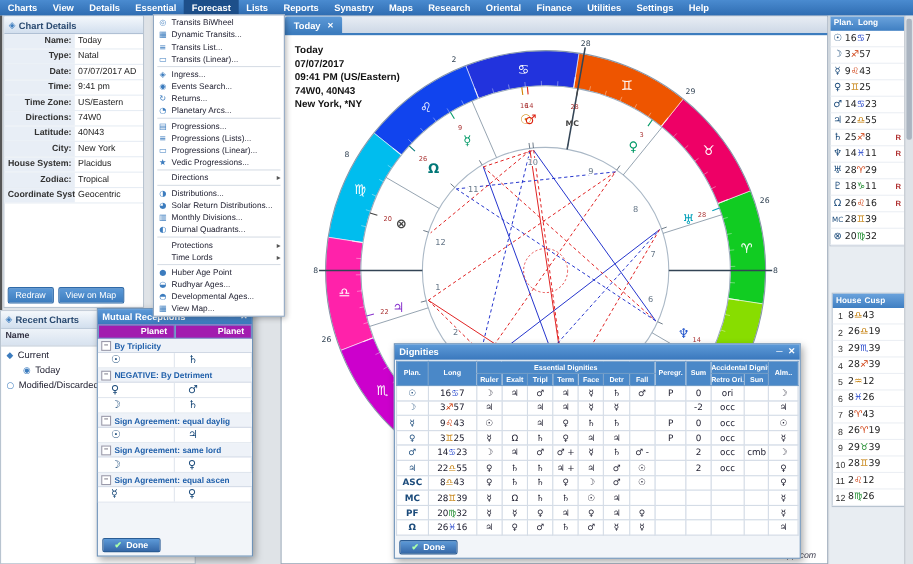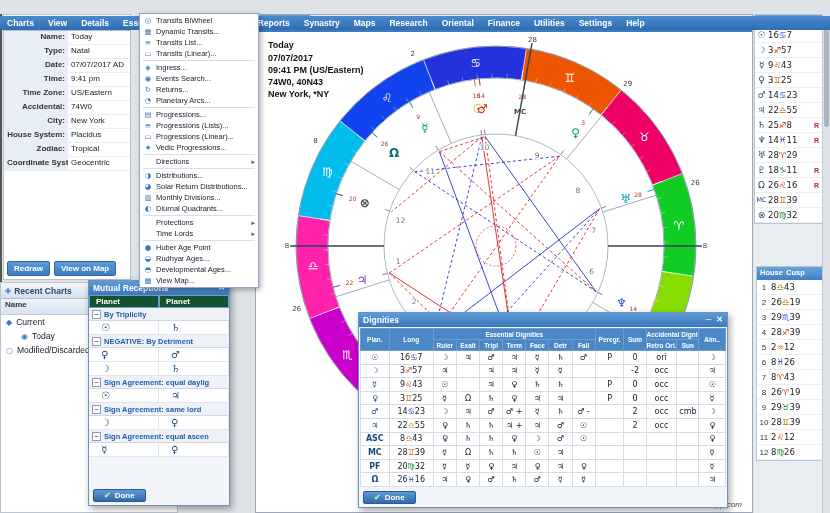--- a/index.html
+++ b/index.html
@@ -1,40 +1,40 @@
 <!DOCTYPE html>
 <html><head>
 <meta charset="utf-8">
 <style>
   html,body{margin:0;padding:0;}
   body{width:830px;height:513px;position:relative;overflow:hidden;background:#dfe3e7;
        font-family:"Liberation Sans",sans-serif;font-size:9px;color:#222;}
   .glyph{font-family:"DejaVu Sans",sans-serif;}
 
   
-  .menubar{position:absolute;left:0;top:16px;width:830px;height:14px;
+  .menubar{position:absolute;left:0;top:0;width:830px;height:14px;
            background:linear-gradient(#4a8bd0,#2f6db2);display:flex;z-index:60;}
   .mi{color:#fff;font-size:8.5px;font-weight:bold;padding:1px 7px;line-height:12px;cursor:default;white-space:nowrap;}
   .mi-active{background:#1d4f8a;}
 
   .ledge{position:absolute;left:0;top:14px;width:2px;height:268px;background:#555;}
 
   
   .chart-details{position:absolute;left:3px;top:14px;width:128px;height:266px;background:#fff;
                  border:1px solid #b8c4d0;box-sizing:border-box;display:flex;flex-direction:column;}
   .panel-head{height:15px;background:linear-gradient(#f4f8fc,#d2dfee);border-bottom:1px solid #b0c0d4;
               font-size:8.5px;font-weight:bold;color:#2a4a70;display:flex;align-items:center;gap:3px;padding:0 4px;flex:0 0 auto;}
   .panel-head .ph-icon{color:#3c7cbe;font-size:8px;}
   .detail-row{display:flex;border-bottom:1px solid #e7edf4;height:13px;font-size:8px;line-height:12px;flex:0 0 auto;}
   .detail-label{width:64px;background:#e8eef6;color:#333;font-weight:bold;text-align:right;padding:0 3px;box-sizing:border-box;
                 white-space:nowrap;overflow:hidden;}
   .detail-value{flex:1;padding:0 3px;color:#222;white-space:nowrap;overflow:hidden;}
   .btn-row{margin-top:auto;display:flex;gap:4px;padding:3px;}
   .btn{background:linear-gradient(#5d9ad8,#3c7cbe);color:#fff;border:1px solid #2f6aa8;border-radius:2px;
-       font-size:8px;font-weight:bold;padding:2px 6px;font-family:inherit;white-space:nowrap;}
+       font-size:8px;font-weight:normal;padding:2px 6px;font-family:inherit;white-space:nowrap;}
 
   .recent-charts{position:absolute;left:0;top:282px;width:178px;height:231px;background:#fff;
                  border:1px solid #b8c4d0;box-sizing:border-box;}
   .rc-name{height:13px;background:linear-gradient(#eef3f9,#d7e2ef);border-bottom:1px solid #c0ccd8;
            font-size:8px;font-weight:bold;padding:1px 4px;color:#334;}
   .rc-item{display:flex;align-items:center;gap:4px;font-size:8.5px;height:14px;padding:0 5px;color:#223;}
   .rc-item.indent{padding-left:20px;}
   .rc-icon{color:#3c7cbe;font-size:8px;}
 
   
@@ -78,21 +78,21 @@
   .dlg-head{height:14px;background:linear-gradient(#5d9ad8,#3a78bd);color:#fff;font-size:8.5px;font-weight:bold;
             display:flex;align-items:center;padding:0 4px;gap:4px;flex:0 0 auto;}
   .dlg-btns{margin-left:auto;display:flex;gap:5px;font-size:8px;line-height:8px;}
   .done-bar{margin-top:auto;padding:3px 4px;}
   .done-btn{background:linear-gradient(#5d9ad8,#3568a8);border:1px solid #2a5c94;color:#fff;font-size:8px;font-weight:bold;
             border-radius:2px;padding:1px 10px;display:inline-flex;gap:4px;align-items:center;font-family:inherit;}
   .done-check{color:#aaffaa;font-size:8px;}
 
   .dlg-mutual{left:88px;top:280px;width:142px;height:226px;}
   .mr-colhead{display:flex;flex:0 0 auto;}
-  .mr-colhead span{flex:1;background:#14532d;color:#fff;font-size:8px;font-weight:bold;padding:1px 6px;border:1px solid #6f9cc8;}
+  .mr-colhead span{flex:1;background:#a21caf;color:#fff;font-size:8px;font-weight:bold;padding:1px 6px;border:1px solid #6f9cc8;text-align:right;}
   .mr-sec{background:#eef2f8;color:#1f5faa;font-size:7.5px;font-weight:bold;height:12px;display:flex;align-items:center;
           gap:3px;padding:0 3px;border-bottom:1px solid #d0d8e4;white-space:nowrap;overflow:hidden;}
   .mr-collapse{color:#556;font-size:7px;border:1px solid #99a;width:7px;height:7px;line-height:6px;text-align:center;background:#fff;flex:0 0 auto;}
   .mr-row{display:flex;height:13px;border-bottom:1px solid #e0e6ee;background:#fff;}
   .mr-cell{flex:1;font-size:10px;color:#1a4a7a;display:flex;align-items:center;padding-left:12px;
            font-family:"DejaVu Sans",sans-serif;border-right:1px solid #e0e6ee;}
 
   .dlg-dignities{left:358px;top:312px;width:370px;height:196px;}
   .dig-wrap{flex:1;overflow:hidden;padding:1px;}
   .dig-table{border-collapse:collapse;width:100%;table-layout:fixed;}
@@ -144,22 +144,26 @@
       </div>
       <div class="detail-row">
         <span class="detail-label">Time:</span>
         <span class="detail-value">9:41 pm</span>
       </div>
       <div class="detail-row">
         <span class="detail-label">Time Zone:</span>
         <span class="detail-value">US/Eastern</span>
       </div>
       <div class="detail-row">
-        <span class="detail-label">Accidental:</span>
+        <span class="detail-label">Directions:</span>
         <span class="detail-value">74W0</span>
+      </div>
+      <div class="detail-row">
+        <span class="detail-label">Latitude:</span>
+        <span class="detail-value">40N43</span>
       </div>
       <div class="detail-row">
         <span class="detail-label">City:</span>
         <span class="detail-value">New York</span>
       </div>
       <div class="detail-row">
         <span class="detail-label">House System:</span>
         <span class="detail-value">Placidus</span>
       </div>
       <div class="detail-row">

